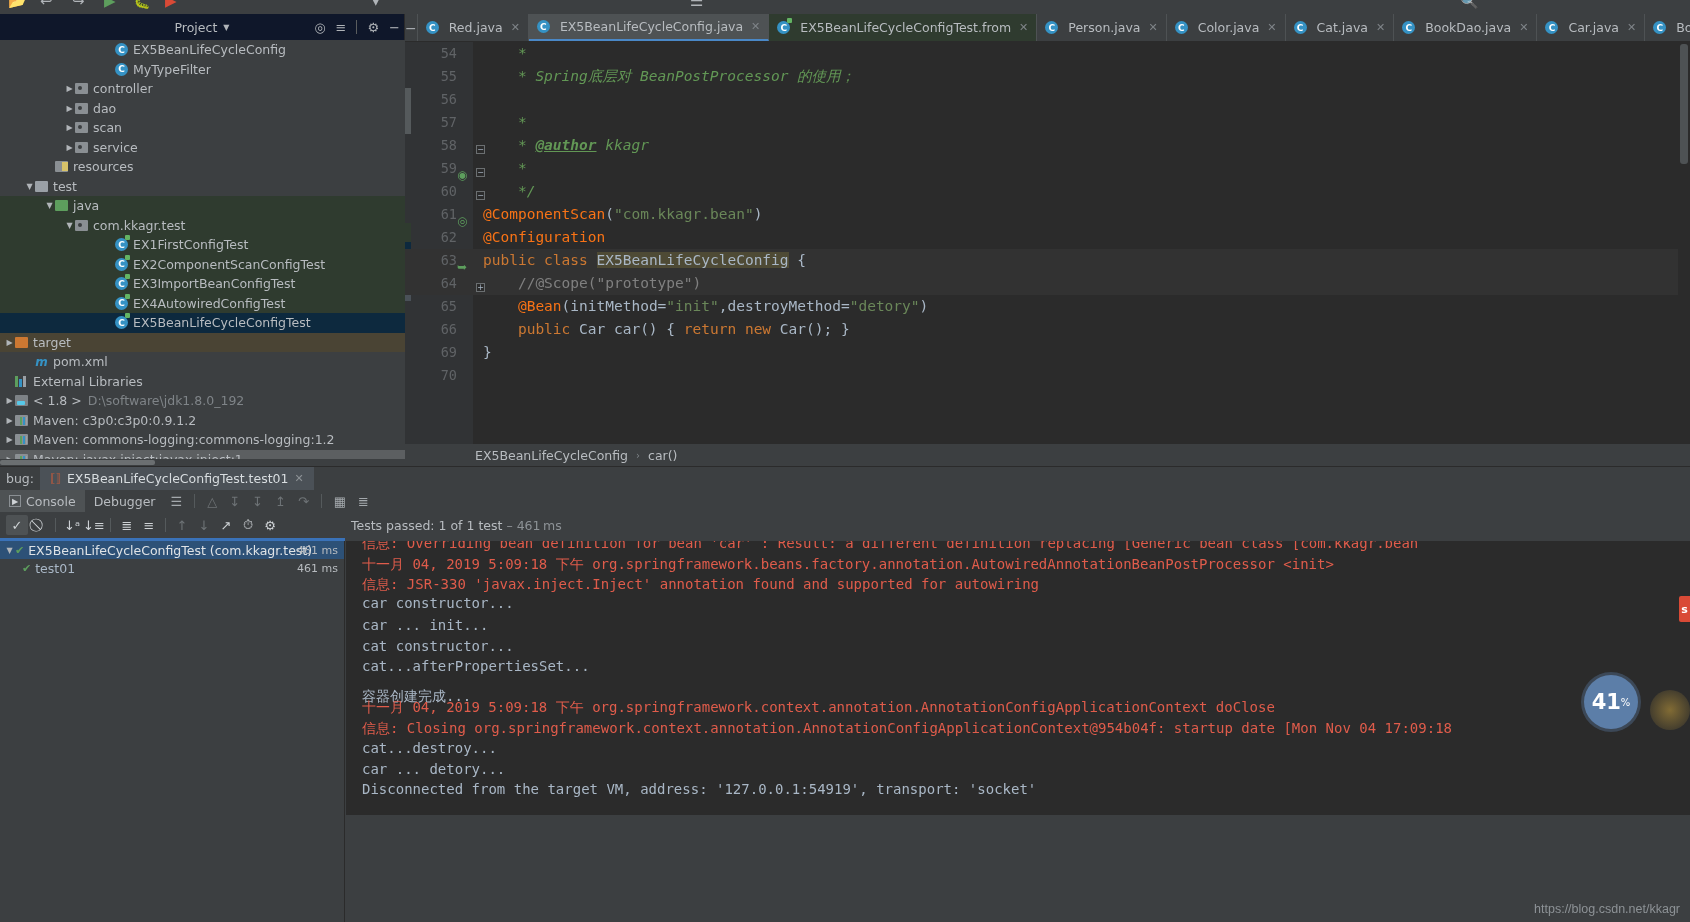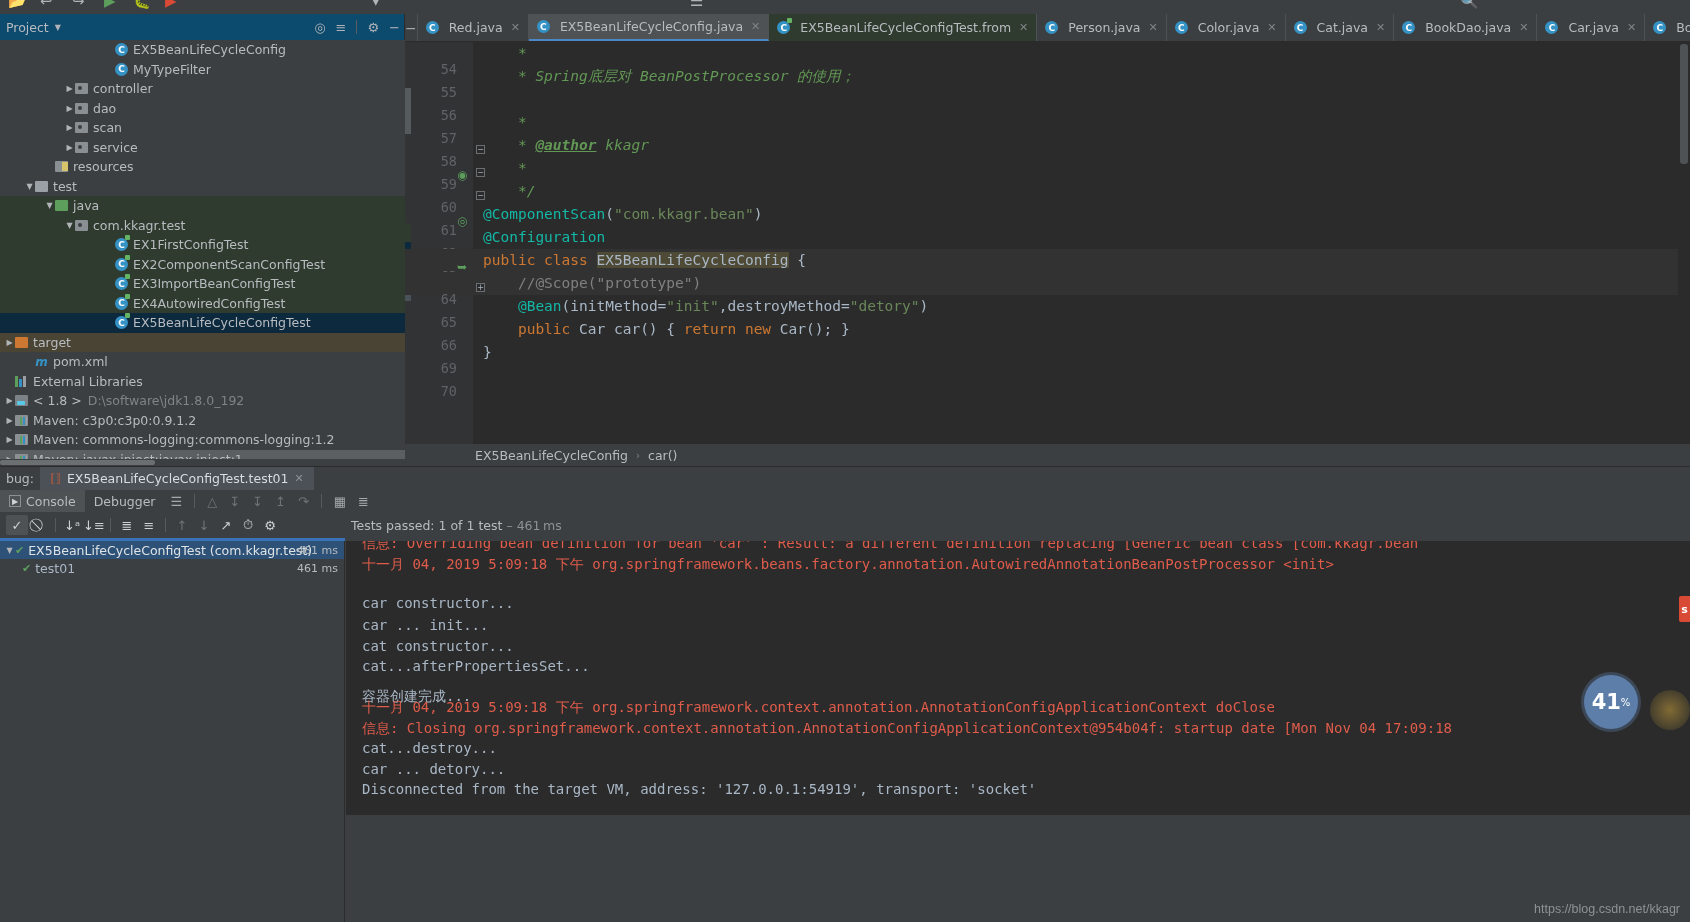--- a/index.html
+++ b/index.html
@@ -20,22 +20,22 @@
     background: #3c3f41; overflow: hidden;
   }
   .topbar .ic { position: absolute; top: -8px; color: #b0b4b8; font-size: 15px; }
 
   
   .project-panel {
     position: absolute; left: 0; top: 14px; width: 405px; height: 452px;
     background: #3c3f41; border-right: 1px solid #2b2b2b;
   }
   .project-header {
-    position: relative; height: 26px; background: #0c4a6e;
-    display: flex; align-items: center; padding: 0 6px;
+    position: relative; height: 26px; background: #0f172a;
+    display: flex; align-items: center; padding: 0 6px; justify-content: center;
   }
   .project-header .title { font-size: 12.5px; color: #b8bcc0; }
   .project-header .caret {
     margin-left: 6px; font-size: 8px; color: #b0b4b8;
   }
   .project-header .tools {
     position: absolute; right: 4px; top: 0; height: 26px;
     display: flex; align-items: center; gap: 10px;
   }
   .project-header .tools span { font-size: 13px; color: #b0b4b8; line-height: 1; }
@@ -175,29 +175,29 @@
   }
   .vstripe2 i { display: block; width: 6px; }
 
   .codeline {
     position: absolute; left: 0; width: 1285px; height: 23px;
     font-family: "DejaVu Sans Mono", monospace; font-size: 14.5px;
     line-height: 23px; white-space: pre;
   }
   .codeline .ln {
     position: absolute; left: 0; width: 52px; text-align: right;
-    color: #606366; font-family: "DejaVu Sans Mono", monospace; font-size: 13.5px; margin-top: 16px;
+    color: #606366; font-family: "DejaVu Sans Mono", monospace; font-size: 13.5px;
   }
   .codeline .code { position: absolute; left: 78px; }
   .codeline.hl { background: #323232; }
 
   .cmt  { color: #629755; font-style: italic; }
   .cmtb { color: #629755; font-style: italic; font-weight: bold; text-decoration: underline; }
   .cmt-gray { color: #808080; font-style: normal; }
-  .ann  { color: #14b8a6; text-align: right; }
+  .ann  { color: #f97316; text-align: right; }
   .kw   { color: #cc7832; }
   .str  { color: #6a8759; }
   .plain{ color: #a9b7c6; }
   .ident-hl { background: #4e4a35; }
 
   .fold-minus, .fold-plus {
     position: absolute; width: 9px; height: 9px;
     border: 1px solid #6b6f71; color: #a9b7c6; font-size: 8px;
     line-height: 7px; text-align: center; background: #2b2b2b;
   }
@@ -667,20 +667,21 @@
         <span class="spacer" style="width:18px"></span>
         <span class="chk">✔</span>
         <span>test01</span>
         <span class="ms">461 ms</span>
       </div>
     </div>
 
   <div class="console" id="console-output">
       <div class="cline cred" style="top: -8px;">信息: Overriding bean definition for bean 'car' : Result: a different definition replacing [Generic bean class [com.kkagr.bean</div>
       <div class="cline cred" style="top: 12.5px;">十一月 04, 2019 5:09:18 下午 org.springframework.beans.factory.annotation.AutowiredAnnotationBeanPostProcessor &lt;init&gt;</div>
+      <div class="cline cred" style="top: 33px;">信息: JSR-330 'javax.inject.Inject' annotation found and supported for autowiring</div>
       <div class="cline cwhite" style="top: 52px;">car constructor...</div>
       <div class="cline cwhite" style="top: 74px;">car ... init...</div>
       <div class="cline cwhite" style="top: 94.5px;">cat constructor...</div>
       <div class="cline cwhite" style="top: 115px;">cat...afterPropertiesSet...</div>
       <div class="cline cwhite" style="top: 145px;">容器创建完成...</div>
       <div class="cline cred" style="top: 156px;">十一月 04, 2019 5:09:18 下午 org.springframework.context.annotation.AnnotationConfigApplicationContext doClose</div>
       <div class="cline cred" style="top: 176.5px;">信息: Closing org.springframework.context.annotation.AnnotationConfigApplicationContext@954b04f: startup date [Mon Nov 04 17:09:18</div>
       <div class="cline cwhite" style="top: 197px;">cat...destroy...</div>
       <div class="cline cwhite" style="top: 217.5px;">car ... detory...</div>
       <div class="cline cwhite" style="top: 238px;">Disconnected from the target VM, address: '127.0.0.1:54919', transport: 'socket'</div>

